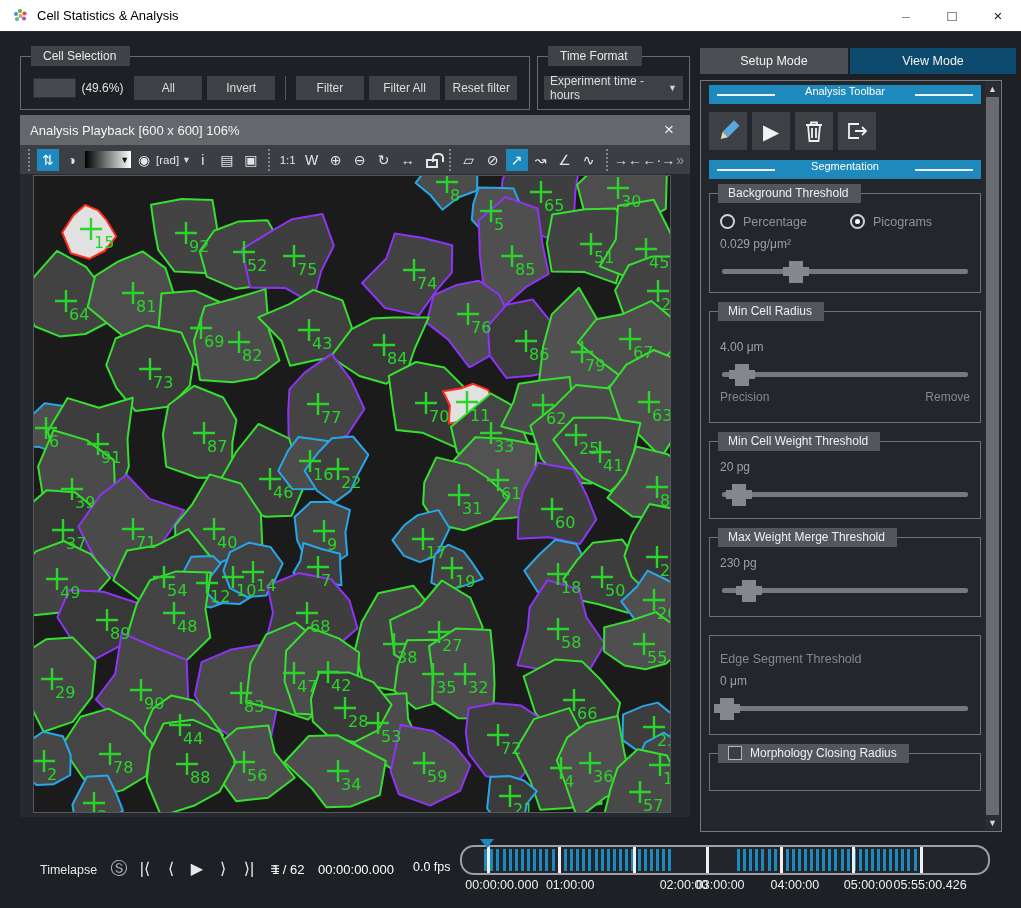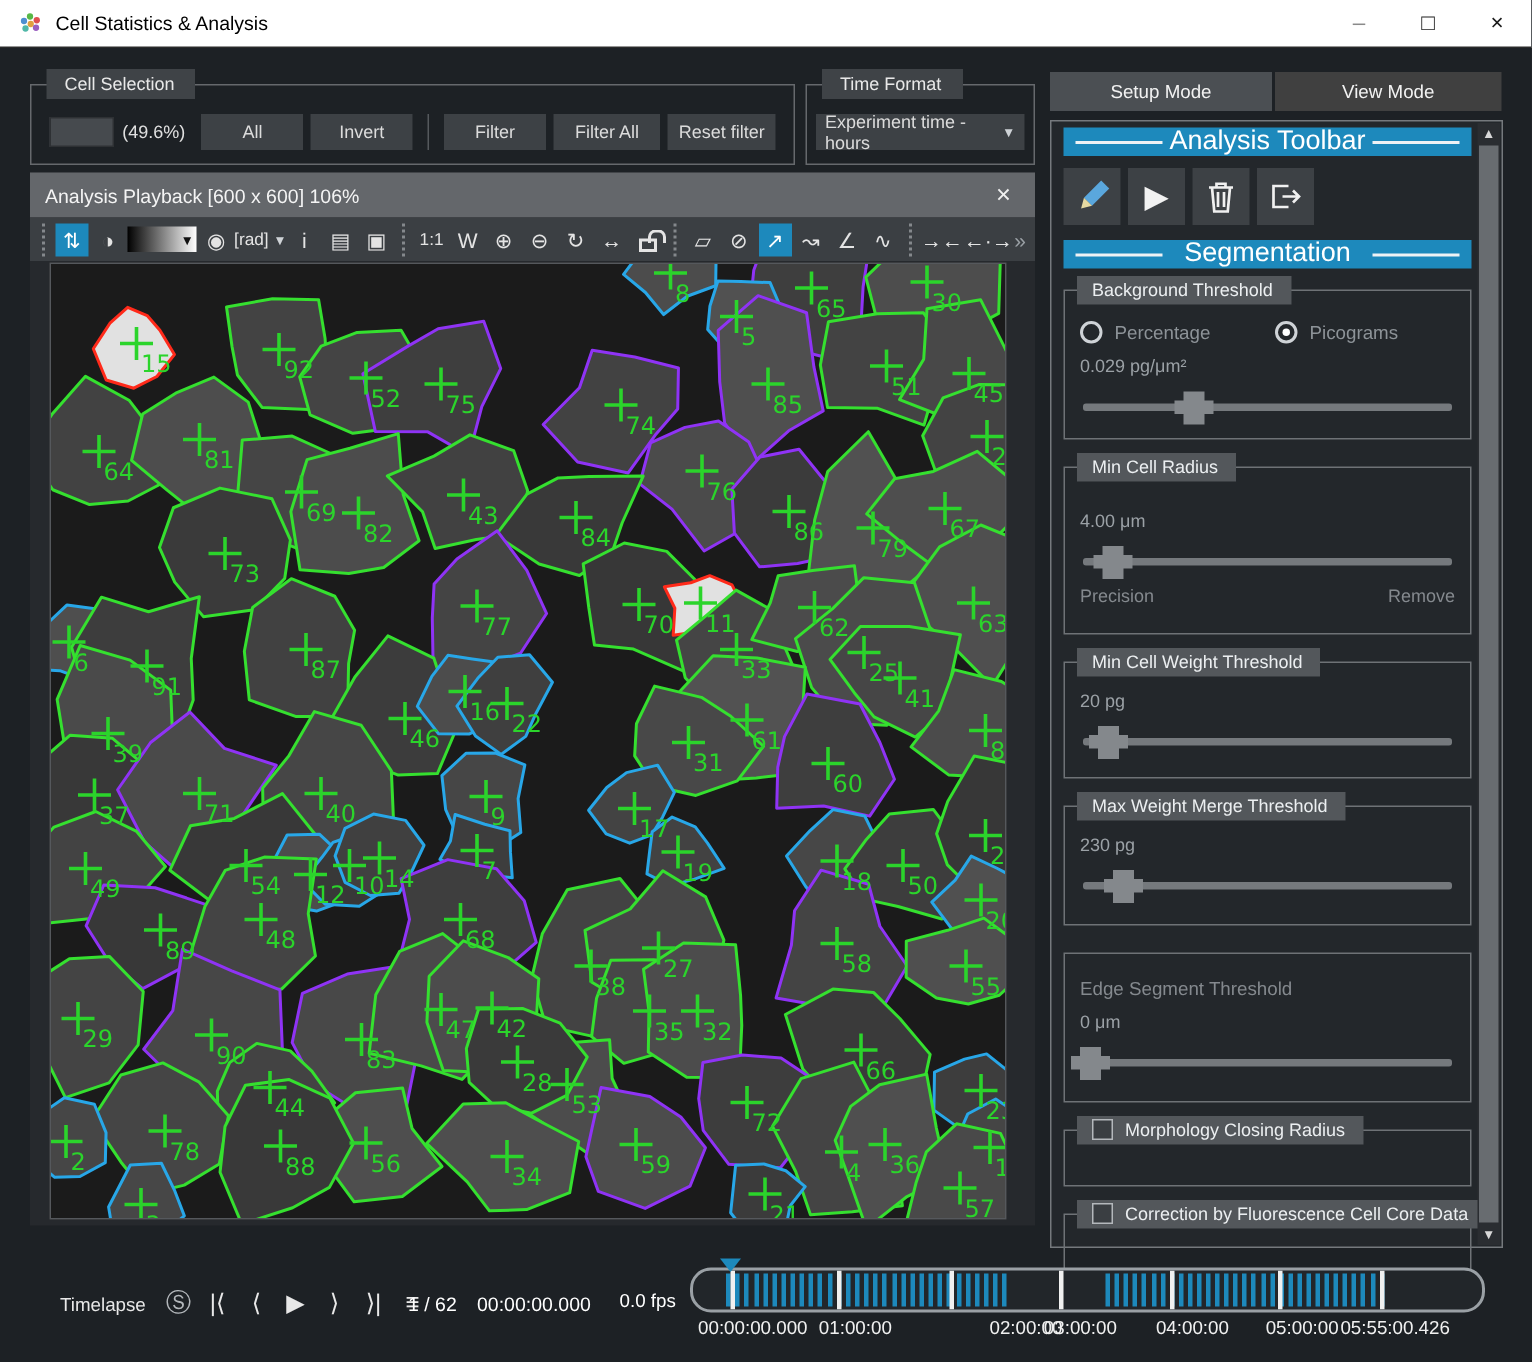--- a/index.html
+++ b/index.html
@@ -26,26 +26,26 @@
     align-items:center;justify-content:center;cursor:default;}
   .count-box{width:46px;height:20px;background:#464a4e;border:1px solid #2e3134;}
   .pct{font-size:12px;color:#e0e0e0;margin-right:6px;}
   .vsep{width:1px;height:24px;background:#55595d;margin:0 5px;}
   .dropdown{width:141px;height:24px;background:#3d4145;color:#dcdcdc;font-size:12px;display:flex;align-items:center;
     padding:0 6px;justify-content:space-between;}
   .dd-arrow{font-size:9px;color:#cfd3d7;}
   
   .mode-btn{position:absolute;height:26px;display:flex;align-items:center;justify-content:center;font-size:12.5px;color:#f2f2f2;}
   .mode-setup{left:700px;top:48px;width:148px;background:#4b4f53;}
-  .mode-view{left:850px;top:48px;width:151px;background:#404040;}
+  .mode-view{left:850px;top:48px;width:166px;background:#0c4a6e;}
   
   .right-panel{position:absolute;left:700px;top:80px;width:302px;height:752px;border:1px solid #75797d;background:#23272b;}
   .rp-content{position:absolute;left:8px;top:4px;right:20px;bottom:4px;}
-  .blue-header{background:#1d89bc;color:#fff;height:19px;display:flex;align-items:flex-end;justify-content:center;
-    font-size:18px;position:relative;margin-bottom:8px;}
+  .blue-header{background:#1d89bc;color:#fff;height:19px;display:flex;align-items:flex-start;justify-content:center;
+    font-size:11px;position:relative;margin-bottom:8px;}
   .blue-header:before,.blue-header:after{content:"";position:absolute;top:9px;height:2px;width:58px;background:#eef2f5;}
   .blue-header:before{left:8px;} .blue-header:after{right:8px;}
   .at-icons{display:flex;gap:5px;margin:2px 0 10px 0;}
   .at-icon{width:38px;height:38px;background:#3d4145;display:flex;align-items:center;justify-content:center;}
   .at-icon .play-glyph{color:#f2f2f2;font-size:21px;line-height:1;}
   .seg-section{border:1px solid #6e7276;position:relative;margin:14px 0 18px 0;padding:14px 10px 8px 10px;}
   .seg-tab{position:absolute;top:-10px;left:8px;background:#53575b;color:#eceff1;font-size:12px;padding:2px 12px 3px 10px;
     display:flex;align-items:center;gap:8px;white-space:nowrap;}
   .checkbox{width:14px;height:14px;background:#3a3e42;border:1px solid #b4b8bc;display:inline-block;}
   .radio-row{display:flex;gap:10px;margin:6px 0 4px 0;}
@@ -241,26 +241,20 @@
       </div>
     </div>
 
     <div class="seg-section" style="height:38px">
       <div class="seg-tab">
         <span class="checkbox"></span>
         <span>Morphology Closing Radius</span>
       </div>
     </div>
 
-    <div class="seg-section" style="height:40px;margin-bottom:0">
-      <div class="seg-tab">
-        <span class="checkbox"></span>
-        <span>Correction by Fluorescence Cell Core Data</span>
-      </div>
-    </div>
   </div>
 
   <div class="rp-scroll">
     <div class="arr up">▲</div>
     <div class="thumb"></div>
     <div class="arr down">▼</div>
   </div>
 </div>
 
 <div class="pb-panel">

